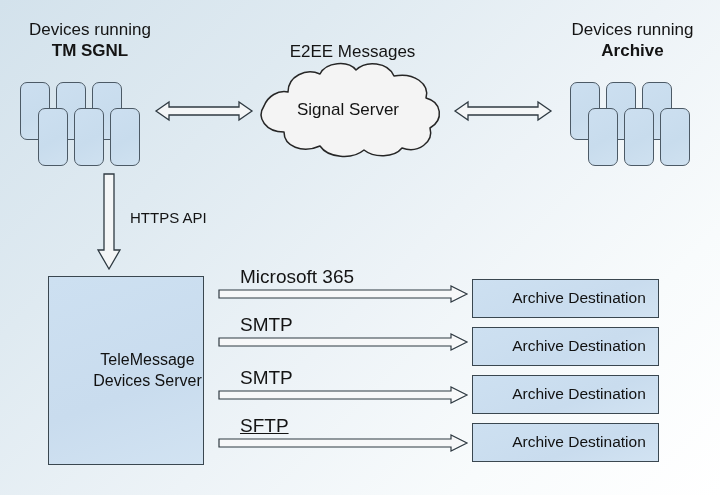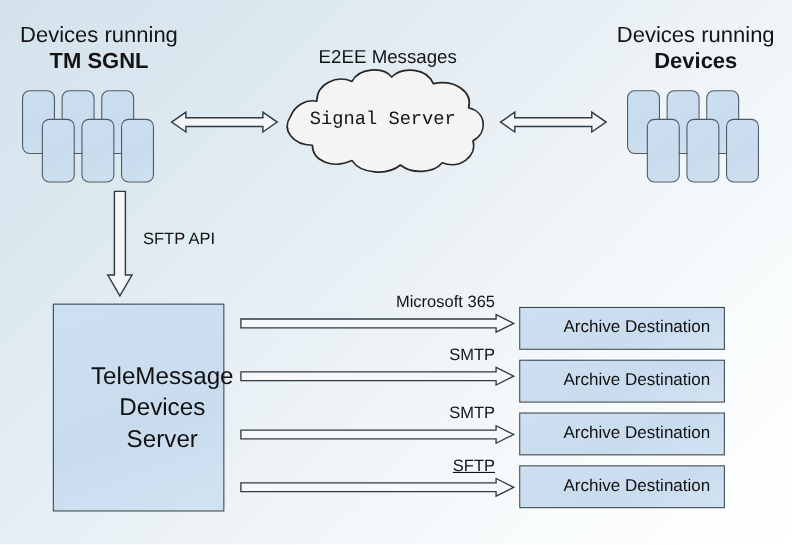--- a/index.html
+++ b/index.html
@@ -16,21 +16,21 @@
     background: linear-gradient(135deg, #d3e2ec 0%, #dfeaf1 28%, #edf3f7 55%, #f8fbfc 78%, #ffffff 100%);
     font-family: "Liberation Sans", sans-serif;
     color: #111111;
     -webkit-font-smoothing: antialiased;
   }
 
   .caption {
     position: absolute;
     text-align: center;
     line-height: 1.22;
-    font-size: 20px;
+    font-size: 17px;
     color: #141414;
   }
   .caption .l2 { font-weight: bold; display: block; text-align: center; }
 
   
   .device-group { position: absolute; }
   .phone {
     position: absolute;
     width: 30px;
     height: 58px;
@@ -60,31 +60,31 @@
     border: 1.6px solid #3a4750;
     background: linear-gradient(160deg, #cde0f1 0%, #c9dcee 60%, #d2e3f2 100%);
     display: flex;
     align-items: center;
     justify-content: center;
     text-align: center;
     color: #111111;
     font-size: 16px;
     line-height: 1.3;
   }
-  .box.server { font-size: 22px; padding-left: 43px; }
+  .box.server { font-size: 16px; padding-left: 43px; }
   .box.dest  { font-size: 15.5px; padding-left: 27px; }
 
   
   .arrow { position: absolute; }
   .arrow svg { display: block; overflow: visible; }
 
   .proto-label {
     position: absolute;
-    text-align: right;
-    font-size: 15px;
+    text-align: left;
+    font-size: 19px;
     color: #141414;
   }
   .https-label {
     position: absolute;
     font-size: 15px;
     color: #141414;
   }
 </style>
 </head>
 <body>
@@ -123,49 +123,49 @@
                C116,2 138,4 144,18
                C164,14 180,26 176,40
                C192,44 194,62 180,70
                C184,84 168,96 152,90
                C144,100 124,100 114,92
                C102,102 78,100 70,88
                C52,96 34,88 34,74
                C16,74 6,60 14,48
                C18,38 28,32 38,34 Z" fill="#f4f4f4" stroke="#262626" stroke-width="1.5" stroke-linejoin="round"></path>
     </svg>
-    <div class="cloud-label" style="top:42px;font-family:Liberation Mono, monospace;">Signal Server</div>
+    <div class="cloud-label" style="top:42px;">Signal Server</div>
   </div>
 
   <div class="arrow" style="left:455px; top:100px;">
     <svg width="96" height="22" viewBox="0 0 96 22">
       <polygon points="0,11 13,2 13,7 83,7 83,2 96,11 83,20 83,15 13,15 13,20" fill="#f4f6f7" stroke="#2f3a42" stroke-width="1.3" stroke-linejoin="miter"></polygon>
     </svg>
   </div>
 
   <div class="caption" style="left:550px; top:20px; width:165px;">
     <span>Devices running</span>
-    <span class="l2">Devices</span>
+    <span class="l2">Archive</span>
   </div>
 
   <div class="device-group" style="left:570px; top:82px; width:130px; height:86px;">
     <div class="phone back" style="left:0px;"></div>
     <div class="phone back" style="left:36px;"></div>
     <div class="phone back" style="left:72px;"></div>
     <div class="phone front" style="left:18px;"></div>
     <div class="phone front" style="left:54px;"></div>
     <div class="phone front" style="left:90px;"></div>
   </div>
 
   <div class="arrow" style="left:96px; top:174px;">
     <svg width="26" height="95" viewBox="0 0 26 95">
       <polygon points="13,95 2,76 8,76 8,0 18,0 18,76 24,76" fill="#f4f6f7" stroke="#2f3a42" stroke-width="1.3" stroke-linejoin="miter"></polygon>
     </svg>
   </div>
-  <div class="https-label" style="left:130px; top:209px;">SFTP API</div>
+  <div class="https-label" style="left:130px; top:209px;">HTTPS API</div>
 
   <div class="box server" style="left:48px; top:276px; width:156px; height:189px;">
     <div>
       <span>TeleMessage</span><br>
       <span>Devices Server</span>
     </div>
   </div>
 
   <div class="proto-label" style="left:240px; top:266px; width:210px;">Microsoft 365</div>
   <div class="arrow" style="left:219px; top:286px;">

